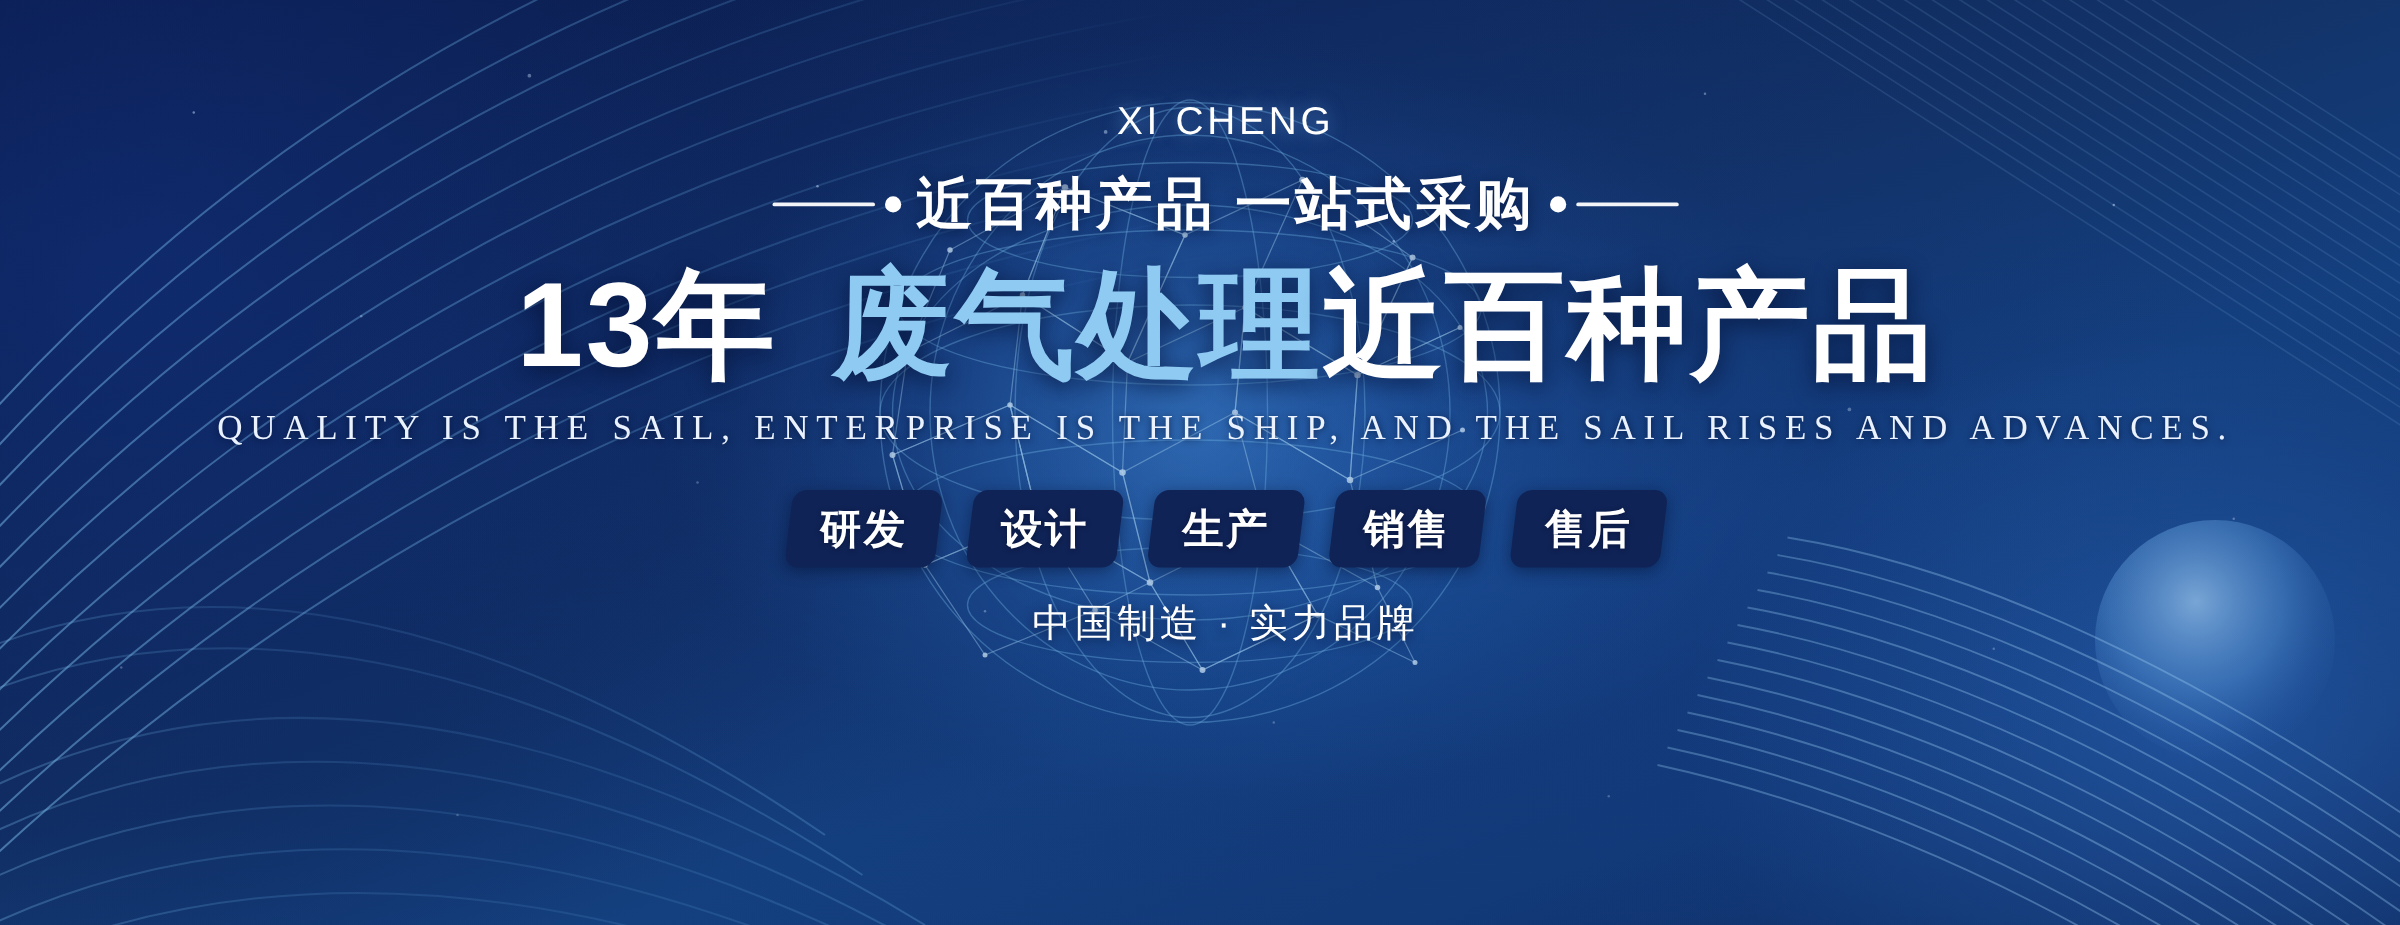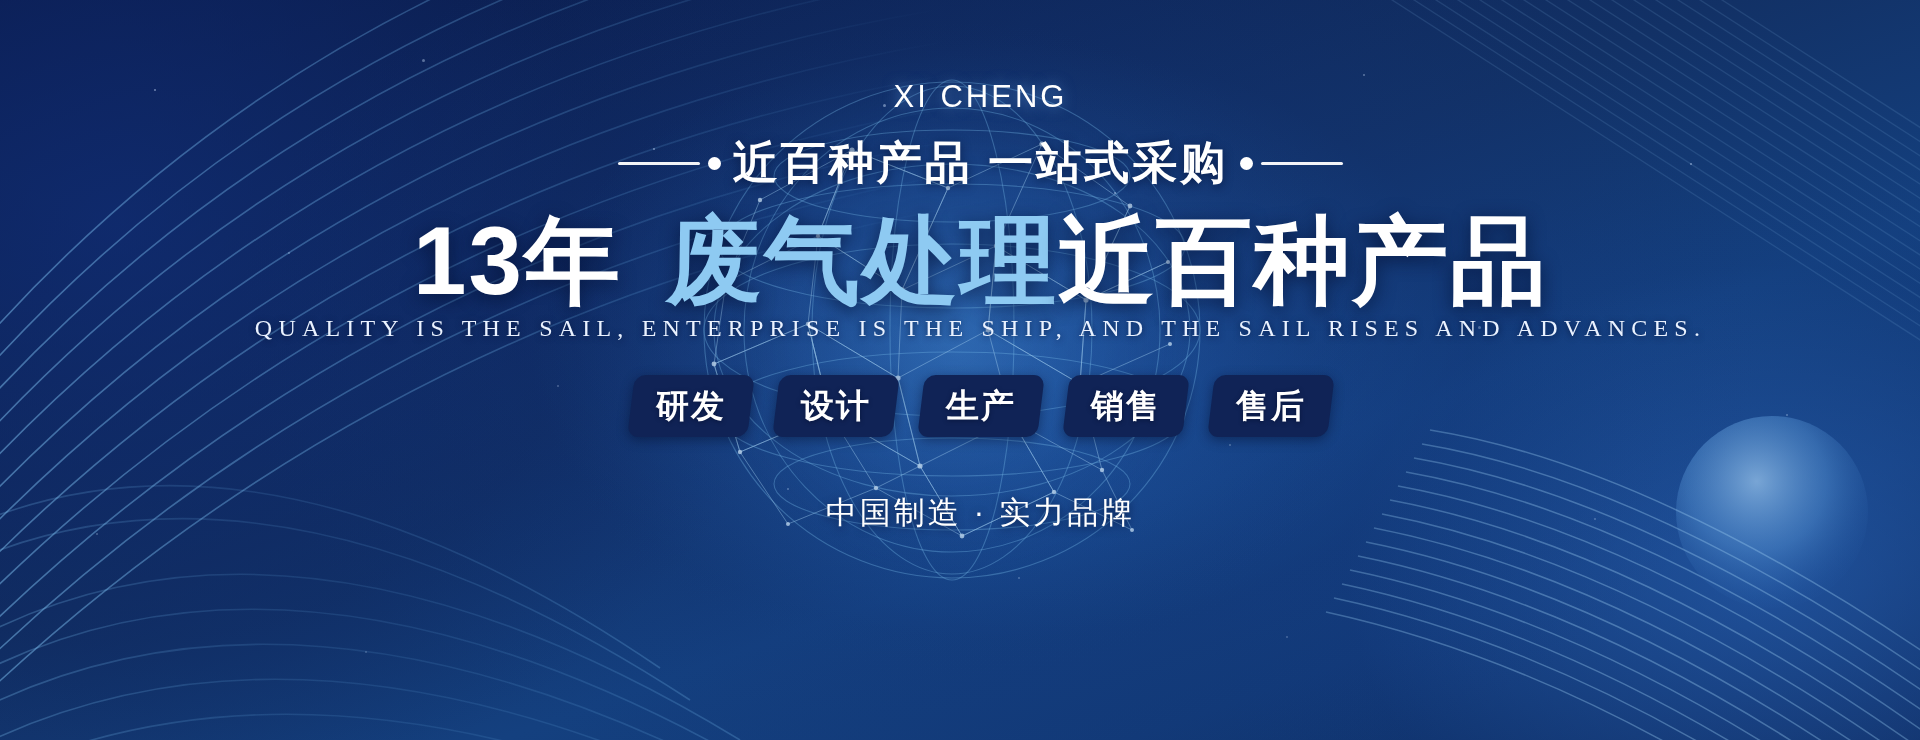--- a/index.html
+++ b/index.html
@@ -67,23 +67,23 @@
     font-weight:700;
     letter-spacing:2px;
     white-space:nowrap;
     line-height:1.12;
     color:#ffffff;
     text-shadow:0 4px 18px rgba(4,16,52,.75);
   }
   .headline .accent{color:#8ecaf2;margin-left:44px;}
 
   .tagline{
-    margin-top:0;
+    margin-top:12px;
     font-family:"Liberation Serif","DejaVu Serif",serif;
-    font-size:24px;
+    font-size:28px;
     letter-spacing:6.2px;
     color:#eaf2ff;
     white-space:nowrap;
     text-shadow:0 1px 6px rgba(5,18,54,.8);
   }
 
   .pill-row{
     margin-top:33px;
     display:flex;align-items:center;gap:25px;
   }
@@ -95,21 +95,21 @@
     transform:skewX(-7deg);
     box-shadow:0 3px 12px rgba(3,12,40,.45);
   }
   .pill span{
     transform:skewX(7deg);
     font-size:33px;font-weight:700;color:#ffffff;letter-spacing:2px;
     text-shadow:0 1px 4px rgba(4,14,44,.6);
   }
 
   .footnote{
-    margin-top:55px;
+    margin-top:24px;
     font-size:31px;
     font-weight:500;
     color:#ffffff;
     letter-spacing:3px;
     white-space:nowrap;
     text-shadow:0 2px 9px rgba(5,18,54,.8);
   }
   .footnote .sep{padding:0 12px;}
 </style>
 </head>

